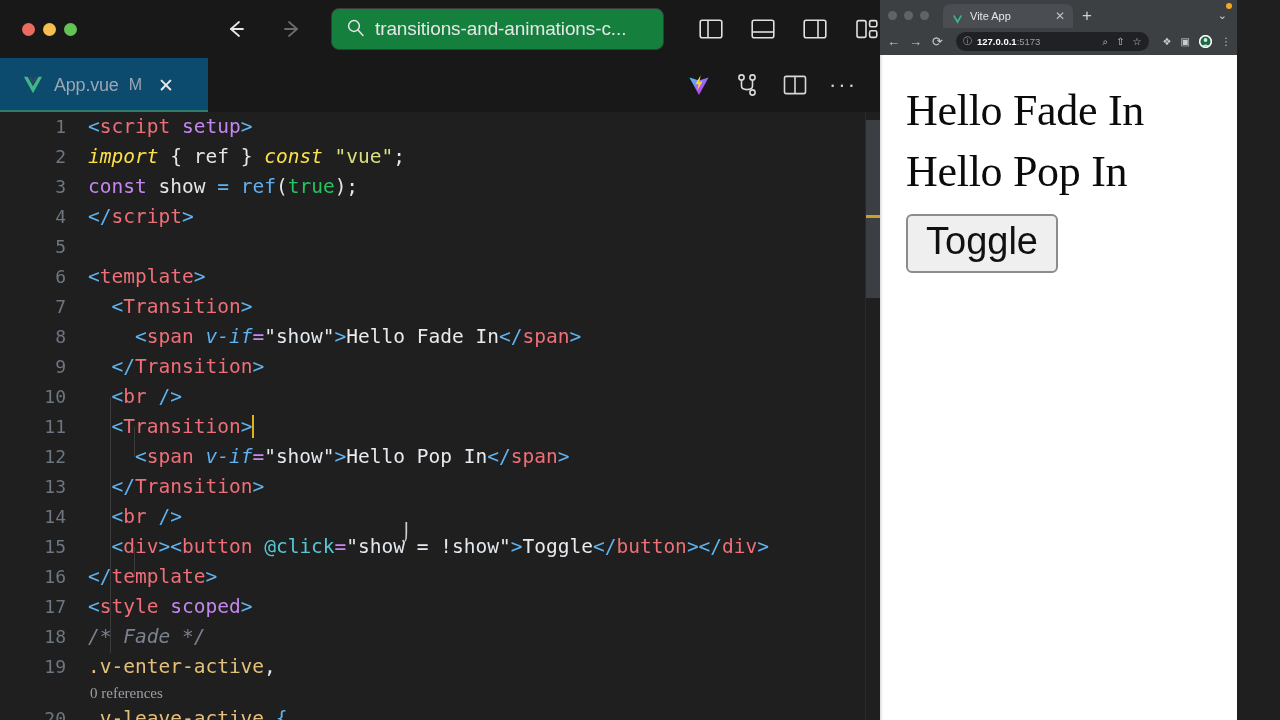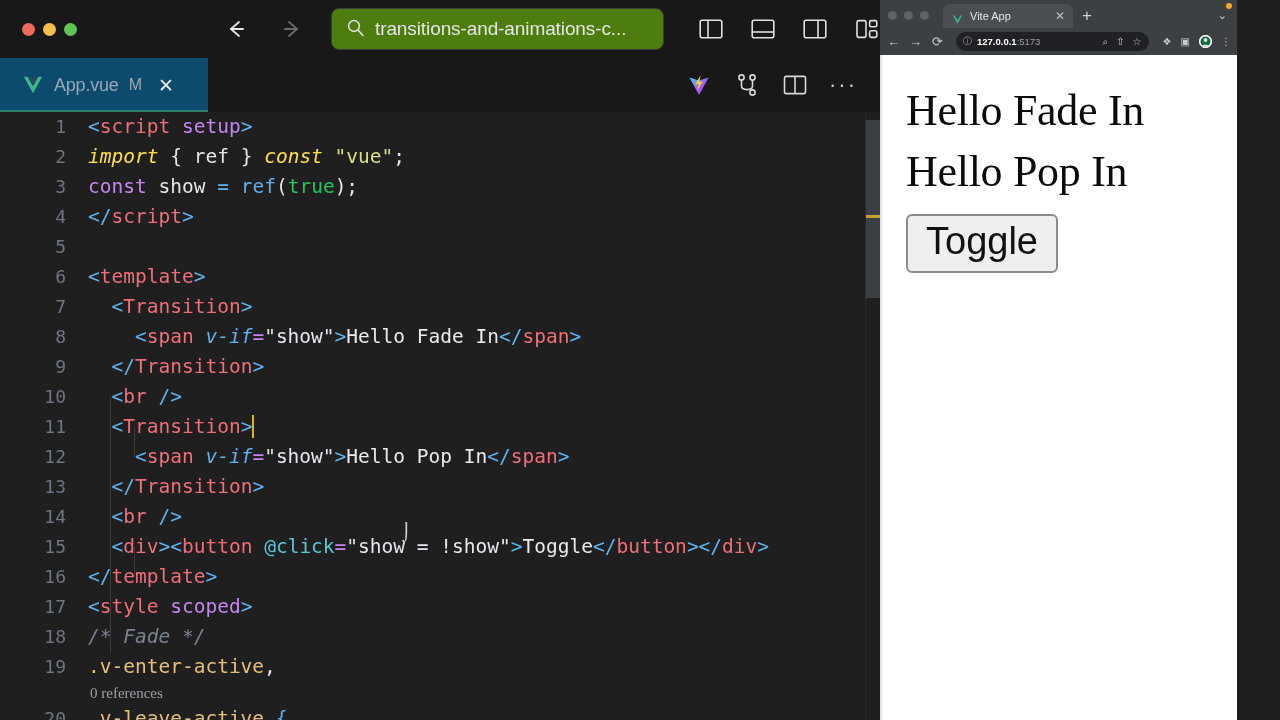--- a/index.html
+++ b/index.html
@@ -24,21 +24,21 @@
   .tl.red    { background:#ed6a5e; }
   .tl.yellow { background:#f4bf4f; }
   .tl.green  { background:#61c454; }
 
   .navbtns { display:flex; align-items:center; gap:26px; margin-left:144px; }
   .navarrow { width:30px; height:30px; position:relative; cursor:default; }
   .navarrow svg { display:block; }
 
   .cmdcenter {
     margin-left:24px; width:340px; height:42px; border-radius:8px;
-    background:#4d7c0f; border:1px solid #3b3b3b;
+    background:#15803d; border:1px solid #3b3b3b;
     display:flex; align-items:center; padding:0 14px; gap:10px; overflow:hidden;
   }
   .cmdcenter .label {
     color:#e6e6e6; font-size:19px; white-space:nowrap; overflow:hidden;
     letter-spacing:-0.1px;
   }
   .layoutbtns { display:flex; align-items:center; gap:26px; margin-left:34px; }
   .lbtn { width:26px; height:26px; display:flex; align-items:center; justify-content:center; }
 
   

